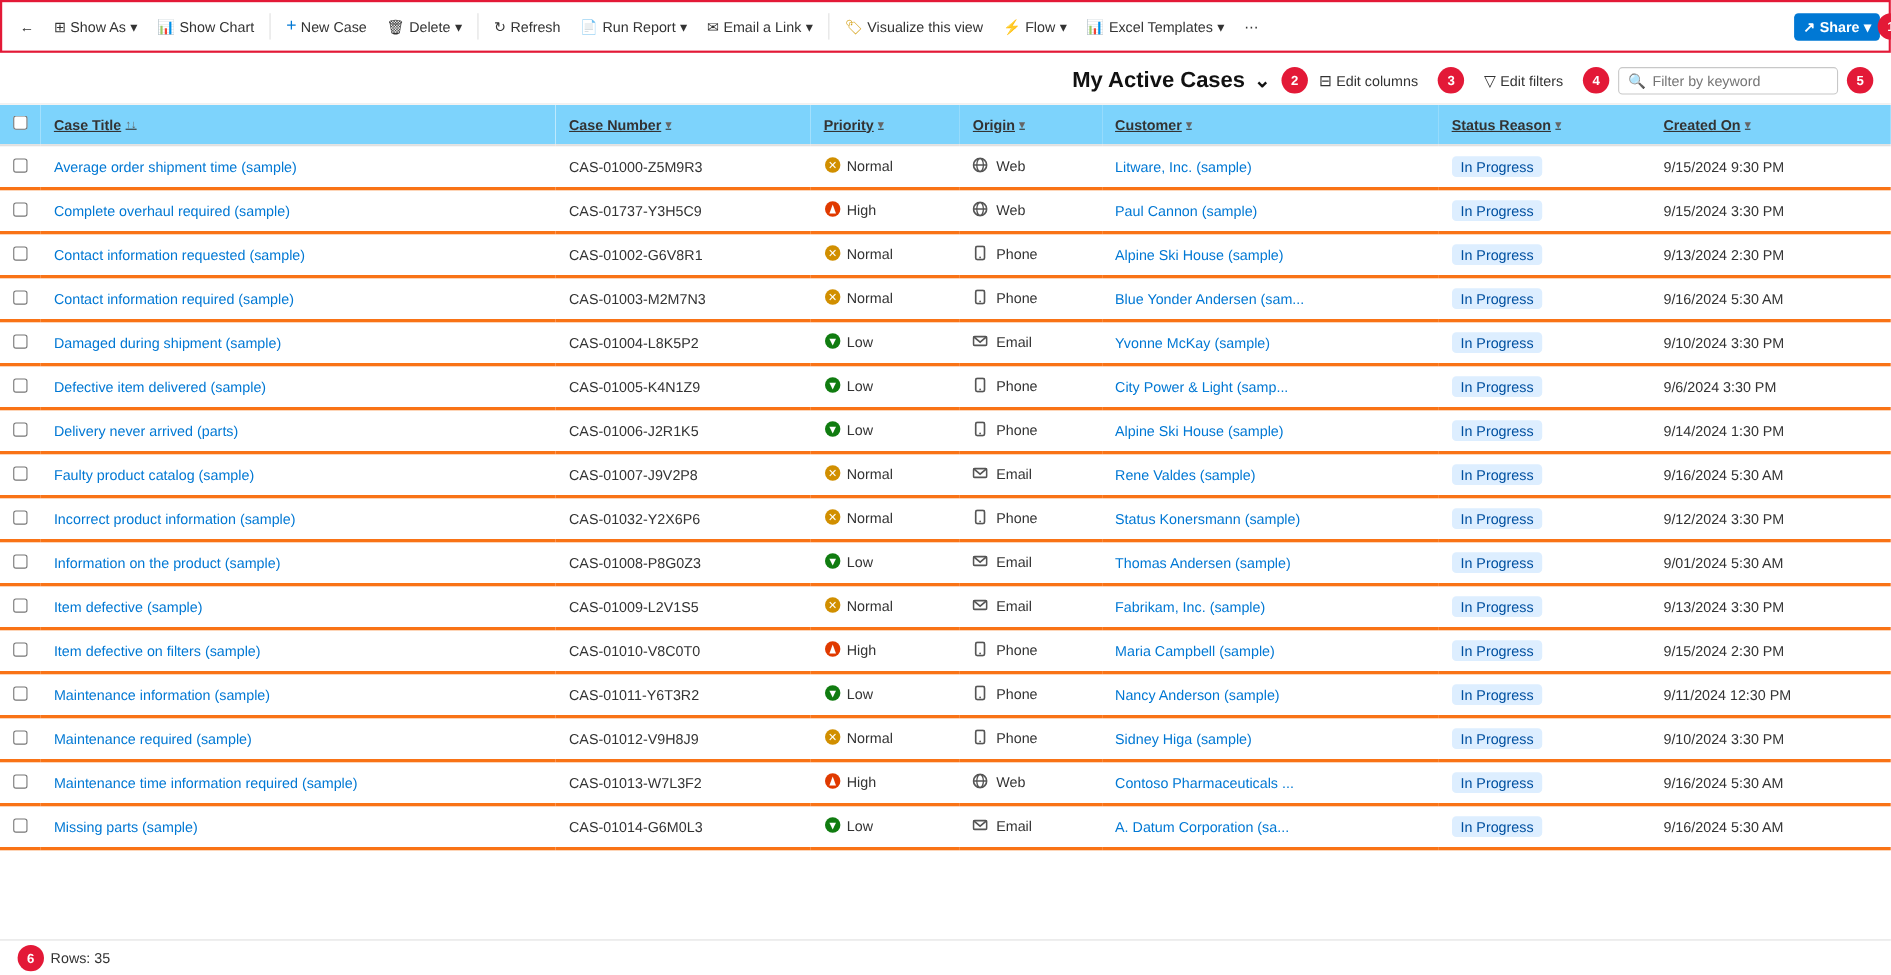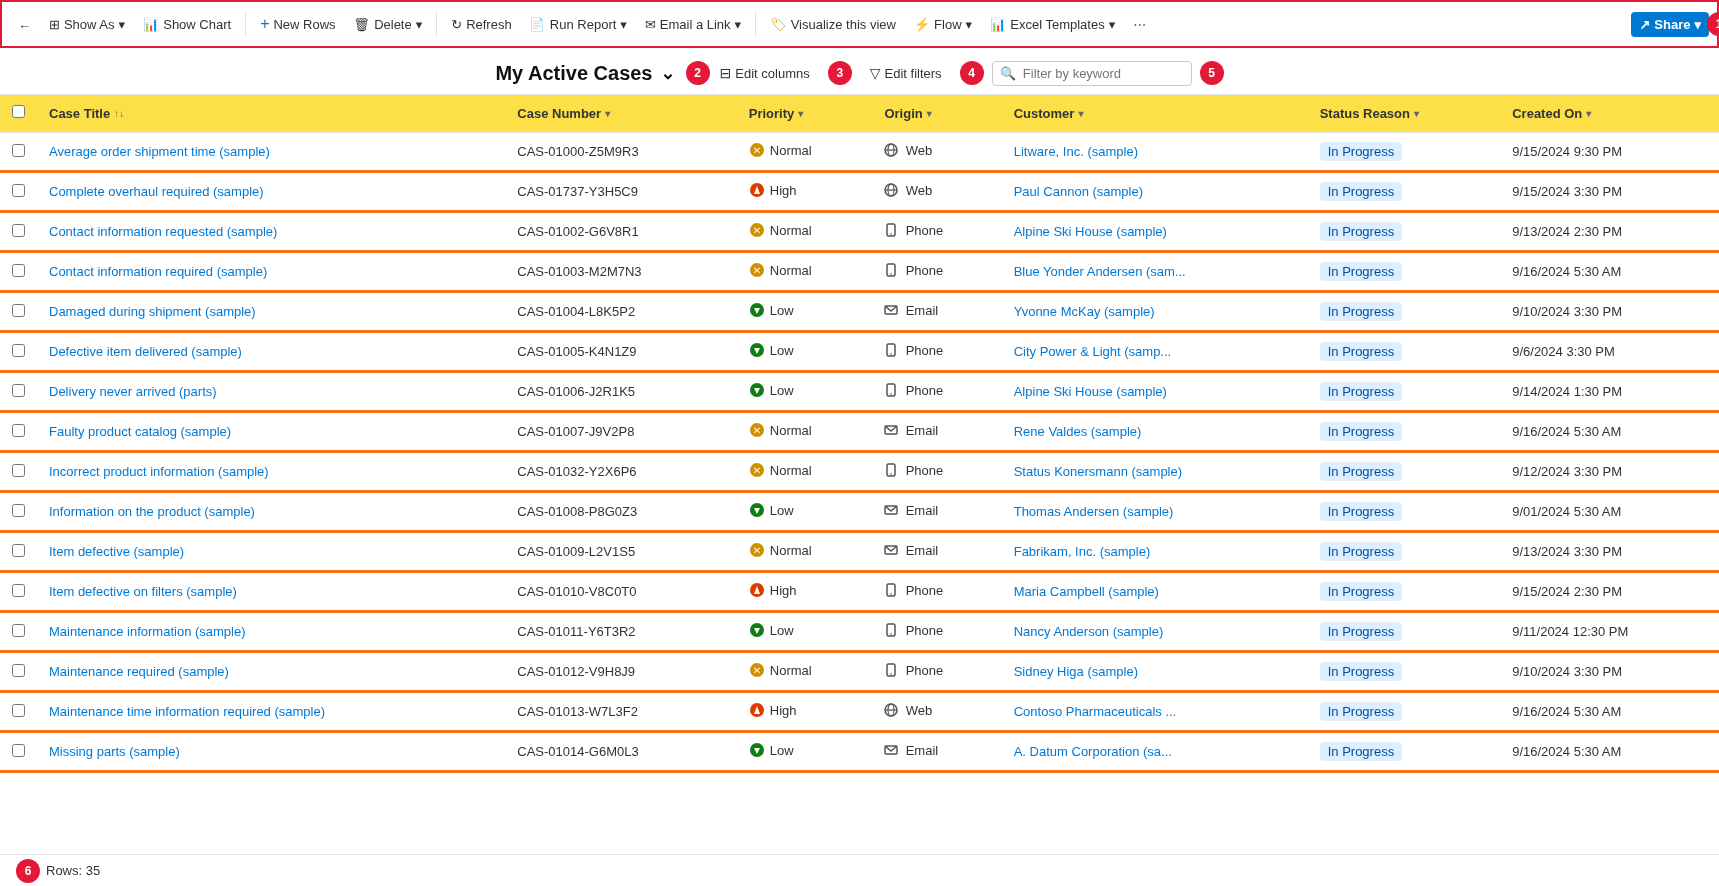--- a/index.html
+++ b/index.html
@@ -34,21 +34,21 @@
       color: #fff;
       margin-left: auto;
       font-weight: 600;
     }
     .toolbar-divider { width: 1px; height: 24px; background: #e0e0e0; margin: 0 4px; }
 
     
     .view-header {
       display: flex;
       align-items: center;
-      justify-content: center;
+      justify-content: flex-end;
       padding: 12px 16px 8px 16px;
       border-bottom: 1px solid #e8e8e8;
     }
     .view-title {
       display: flex;
       align-items: center;
       gap: 8px;
       font-size: 20px;
       font-weight: 600;
       color: #111;
@@ -97,25 +97,26 @@
       width: 100%;
       border-collapse: collapse;
     }
     thead th {
       padding: 10px 12px;
       text-align: left;
       font-weight: 600;
       font-size: 13px;
       color: #333;
       border-bottom: 2px solid #e0e0e0;
-      background: #fde047;
+      background: #7dd3fc;
       white-space: nowrap;
       position: sticky;
       top: 0;
       z-index: 10;
+      text-decoration: underline;
     }
     thead th .th-inner {
       display: flex;
       align-items: center;
       gap: 4px;
     }
     th.checkbox-col { width: 36px; }
     tbody tr { border-bottom: 3px solid #f97316; }
     tbody td { padding: 9px 12px; font-size: 13px; vertical-align: middle; }
     .case-link { color: #0078d4; text-decoration: none; cursor: pointer; }
@@ -184,21 +185,21 @@
 
   <button class="toolbar-btn">
     <span>📊</span>
     <span>Show Chart</span>
   </button>
 
   <div class="toolbar-divider"></div>
 
   <button class="toolbar-btn">
     <span style="color:#0078d4; font-size:16px;">+</span>
-    <span>New Rows</span>
+    <span>New Case</span>
   </button>
 
   <button class="toolbar-btn">
     <span>🗑</span>
     <span>Delete</span>
     <span>▾</span>
   </button>
 
   <div class="toolbar-divider"></div>
 

